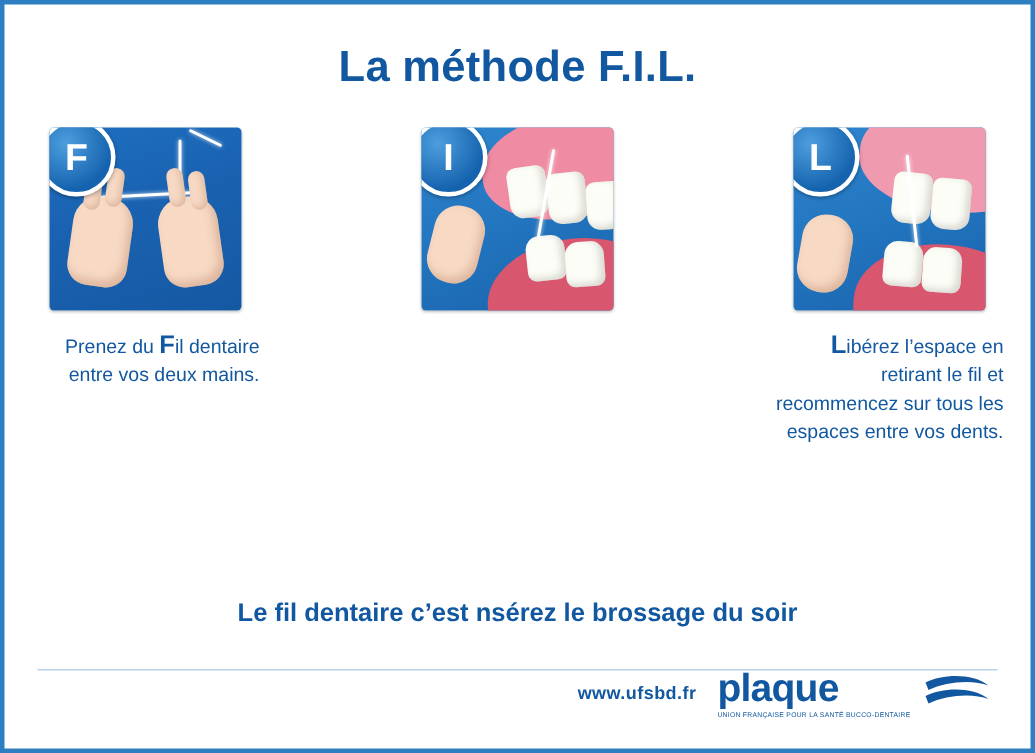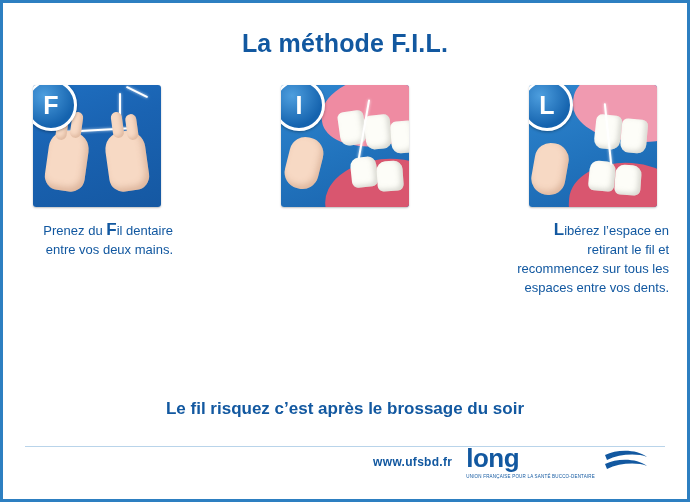--- a/index.html
+++ b/index.html
@@ -12,21 +12,21 @@
   }
   .poster{
     position:relative;
     width:690px;height:502px;
     box-sizing:border-box;
     border:3px solid #2d7fc1;
     background:#ffffff;
   }
   .title{
     text-align:center;
-    font-size:25px;
+    font-size:29px;
     font-weight:bold;
     color:#1258a0;
     margin-top:26px;
     letter-spacing:.2px;
   }
 
   .columns{
     position:absolute;
     top:82px;left:18px;right:18px;
     display:flex;
@@ -167,21 +167,21 @@
     position:absolute;
     left:0;right:0;top:396px;
     text-align:center;
     font-size:17px;
     font-weight:bold;
     color:#1258a0;
   }
 
   .footer{
     position:absolute;
-    left:0;right:16px;bottom:20px;
+    left:0;right:4px;bottom:20px;
     display:flex;
     align-items:center;
     justify-content:flex-end;
     padding-right:22px;
   }
   .rule{
     position:absolute;
     left:22px;right:22px;bottom:52px;
     height:1px;background:#b9d4ea;
   }
@@ -268,29 +268,29 @@
         <span class="floss-sm"></span>
         <span class="hand-sm"></span>
         <span class="badge">L</span>
       </div>
       <div class="caption"><span class="lead">L</span>ibérez l’espace en retirant le fil et recommencez sur tous les espaces entre vos dents.</div>
     </div>
 
 
   </div>
 
-  <div class="slogan">Le fil risquez c’est après le brossage du soir</div>
+  <div class="slogan">Le fil dentaire c’est nsérez le brossage du soir</div>
 
   <div class="rule"></div>
 
   <div class="footer">
     <span class="url">www.ufsbd.fr</span>
     <span class="logo">
       <span style="display:flex;flex-direction:column;align-items:flex-start;">
-        <span class="logo-text">long</span>
+        <span class="logo-text">plaque</span>
         <span class="logo-sub">UNION FRANÇAISE POUR LA SANTÉ BUCCO-DENTAIRE</span>
       </span>
       <span class="logo-mark">
         <svg width="46" height="30" viewBox="0 0 46 30">
           <path d="M2 8 C14 2, 34 2, 44 10 C34 6, 16 7, 4 13 Z" fill="#1258a0"></path>
           <path d="M2 17 C14 11, 34 11, 44 19 C34 15, 16 16, 4 22 Z" fill="#1258a0"></path>
         </svg>
       </span>
     </span>
   </div>

